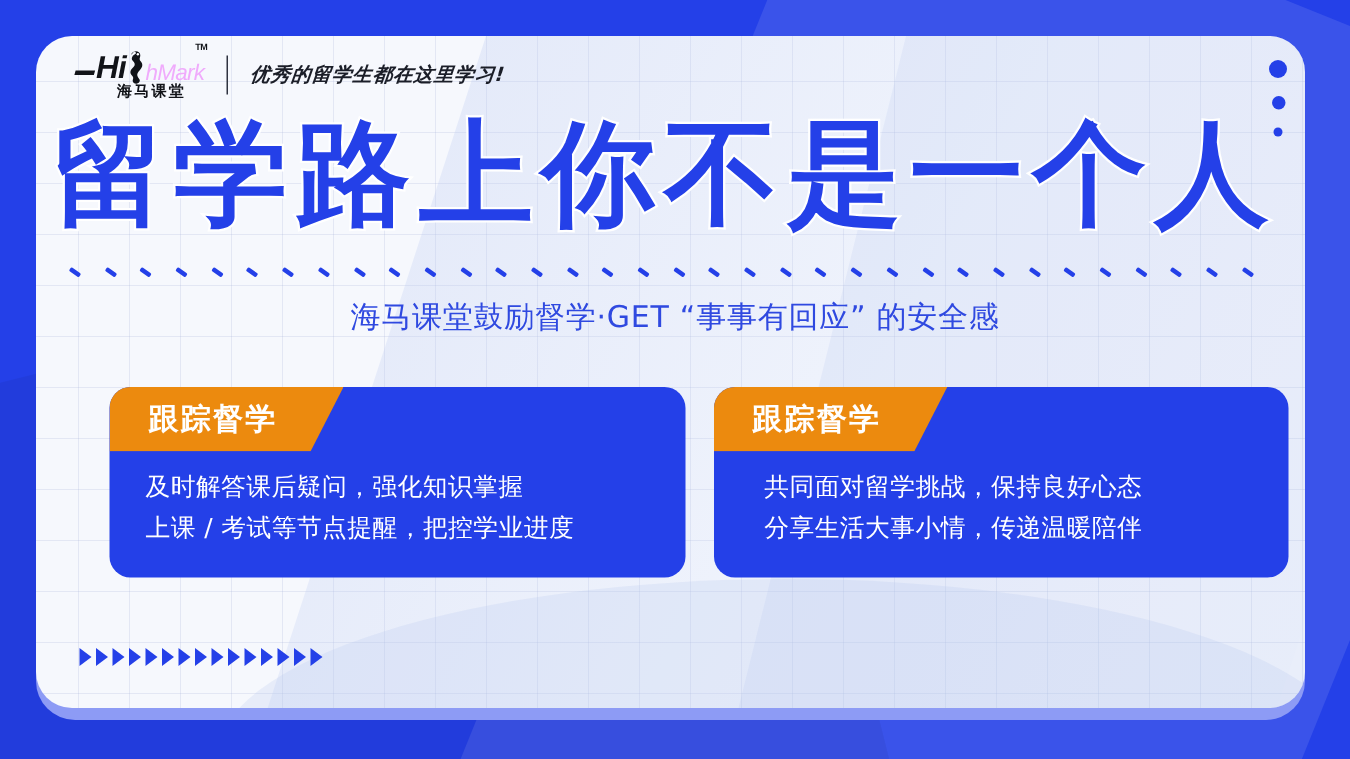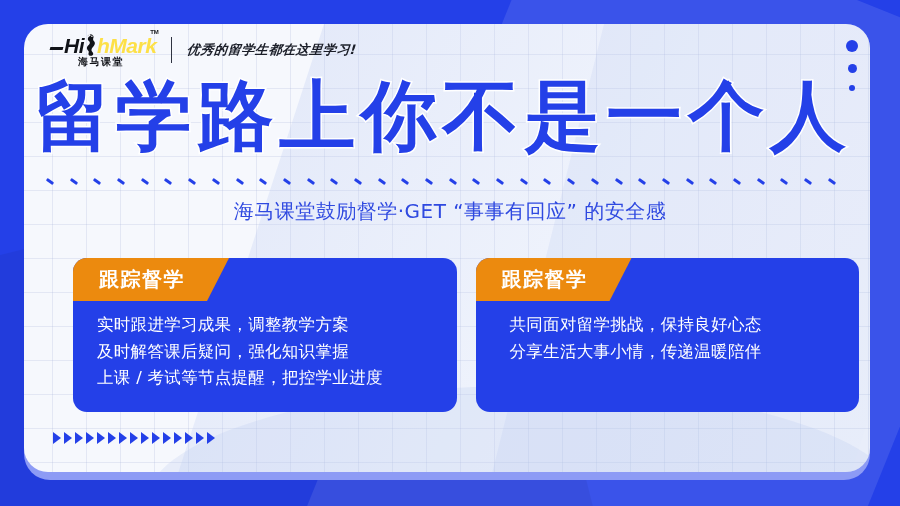--- a/index.html
+++ b/index.html
@@ -137,24 +137,24 @@
     color: #111318;
     letter-spacing: -0.5px;
   }
   .logo-seahorse {
     position: relative;
     width: 13px;
     height: 24px;
     margin: 0 0px -1px 0;
   }
   .logo-hmark {
-    font-size: 21px;
-    font-weight: 700;
+    font-size: 15px;
+    font-weight: 400;
     font-style: italic;
-    color: #fde047;
+    color: #f0abfc;
     letter-spacing: -0.5px;
   }
   .logo-tm {
     position: absolute;
     right: -2px;
     top: -4px;
     font-size: 6px;
     font-weight: 700;
     color: #111318;
     letter-spacing: -0.3px;
@@ -421,21 +421,20 @@
 
   <div class="subtitle">海马课堂鼓励督学·GET “事事有回应” 的安全感</div>
 
   <div class="cards">
 
     <div class="card card-left">
       <div class="card-ribbon">
         <span class="card-ribbon-text">跟踪督学</span>
       </div>
       <div class="card-lines">
-        <div class="card-line">实时跟进学习成果，调整教学方案</div>
         <div class="card-line">及时解答课后疑问，强化知识掌握</div>
         <div class="card-line">上课 / 考试等节点提醒，把控学业进度</div>
       </div>
     </div>
 
     <div class="card card-right">
       <div class="card-ribbon">
         <span class="card-ribbon-text">跟踪督学</span>
       </div>
       <div class="card-lines">

